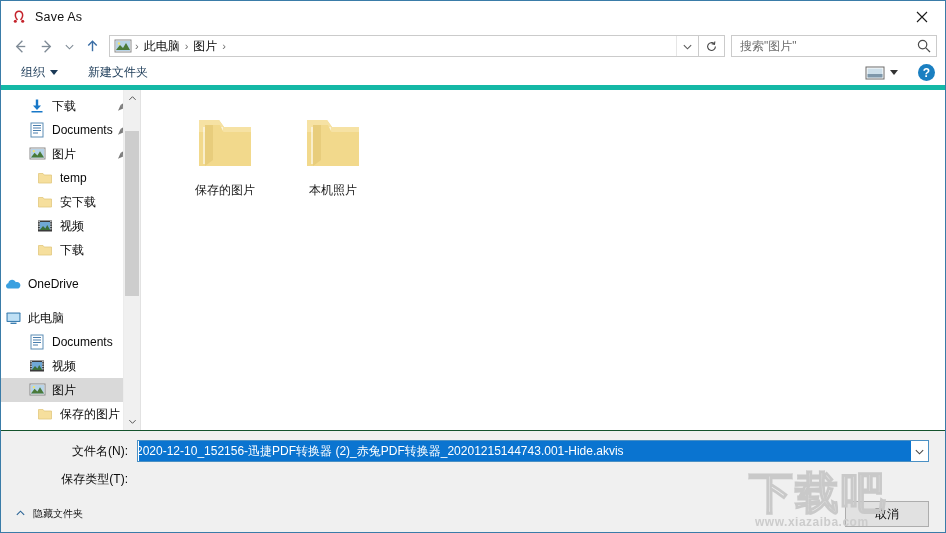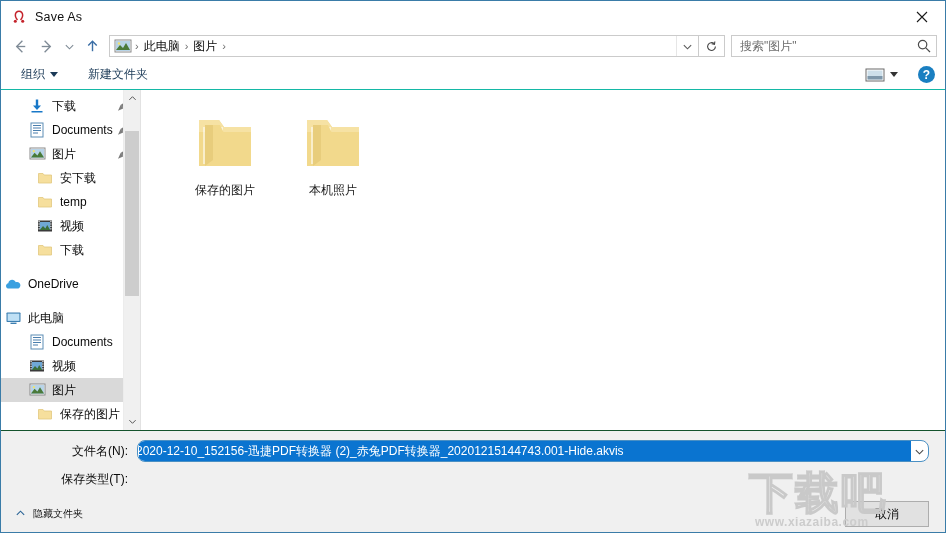--- a/index.html
+++ b/index.html
@@ -112,21 +112,21 @@
     flex: 1 1 auto; font-size: 12px; color: #6f6f6f;
     white-space: nowrap; overflow: hidden;
   }
   .search-icon { width: 16px; height: 16px; color: #4a4a4a; flex:0 0 auto;}
 
   
   .toolbar {
     height: 30px;
     display: flex; align-items: center;
     padding: 0 10px 0 14px;
-    border-bottom: 1px solid #14b8a6;
+    border-bottom: 5px solid #14b8a6;
     background: #ffffff;
   }
   .tb-item {
     font-size: 12px; color: #1b3a57;
     padding: 3px 6px;
     display: flex; align-items: center; gap: 5px;
     white-space: nowrap;
   }
   .caret-dn {
     width: 0; height: 0;
@@ -243,21 +243,21 @@
     flex: 0 0 112px;
   }
   .field {
     flex: 1 1 auto; height: 22px;
     border: 1px solid #7a7a7a;
     background: #ffffff;
     display: flex; align-items: center;
     overflow: hidden;
     min-width: 0;
   }
-  .field.name { border-color: #4a90c4; border-radius: 8px; }
+  .field.name { border-color: #4a90c4; }
   .field .val {
     flex: 1 1 auto; min-width: 0;
     font-size: 12px; color: #000;
     padding-left: 2px; white-space: nowrap;
     overflow: hidden;
   }
   .field.name .val {
     background: #0a74d0; color: #ffffff;
     padding: 2px 0 2px 0;
     margin-left: 1px;
@@ -488,30 +488,30 @@
             </svg>
           </span>
         </div>
 
         <div class="sb-item indent2">
           <span class="sb-ico">
             <svg viewBox="0 0 16 16" width="16" height="16">
               <path d="M1.5 3.5 H6 L7.2 5 H14.5 V13 H1.5 Z" fill="#f6df9d" stroke="#e2c87f" stroke-width=".8"></path>
             </svg>
           </span>
+          <span class="sb-label">temp</span>
+        </div>
+
+        <div class="sb-item indent2">
+          <span class="sb-ico">
+            <svg viewBox="0 0 16 16" width="16" height="16">
+              <path d="M1.5 3.5 H6 L7.2 5 H14.5 V13 H1.5 Z" fill="#f6df9d" stroke="#e2c87f" stroke-width=".8"></path>
+            </svg>
+          </span>
           <span class="sb-label">安下载</span>
-        </div>
-
-        <div class="sb-item indent2">
-          <span class="sb-ico">
-            <svg viewBox="0 0 16 16" width="16" height="16">
-              <path d="M1.5 3.5 H6 L7.2 5 H14.5 V13 H1.5 Z" fill="#f6df9d" stroke="#e2c87f" stroke-width=".8"></path>
-            </svg>
-          </span>
-          <span class="sb-label">temp</span>
         </div>
 
         <div class="sb-item indent2">
           <span class="sb-ico">
             <svg viewBox="0 0 16 16" width="16" height="16">
               <rect x="1" y="2.5" width="14" height="11" fill="#3a3a3a"></rect>
               <rect x="2.8" y="4" width="10.4" height="8" fill="#6fa8d6"></rect>
               <path d="M2.8 12 L6 8 L8.4 10.4 L10.2 7 L13.2 12 Z" fill="#3b6f3b"></path>
               <g fill="#f0f0f0">
                 <rect x="1.5" y="3" width="1.2" height="1.2"></rect>

